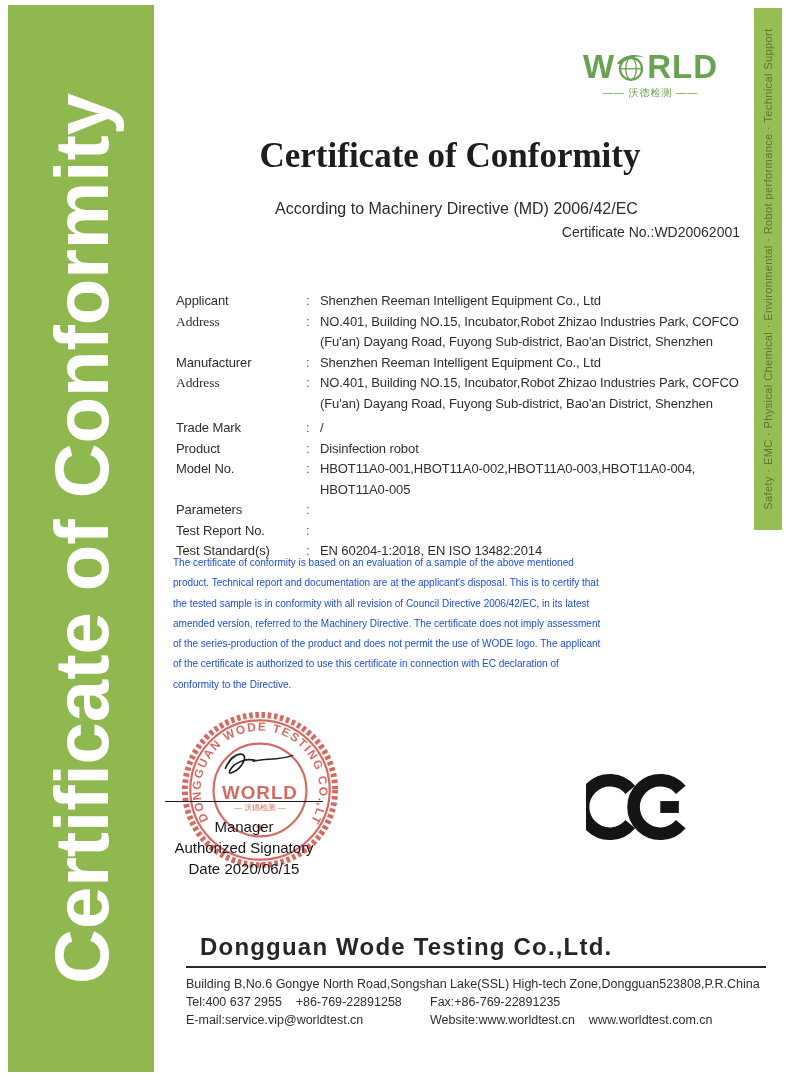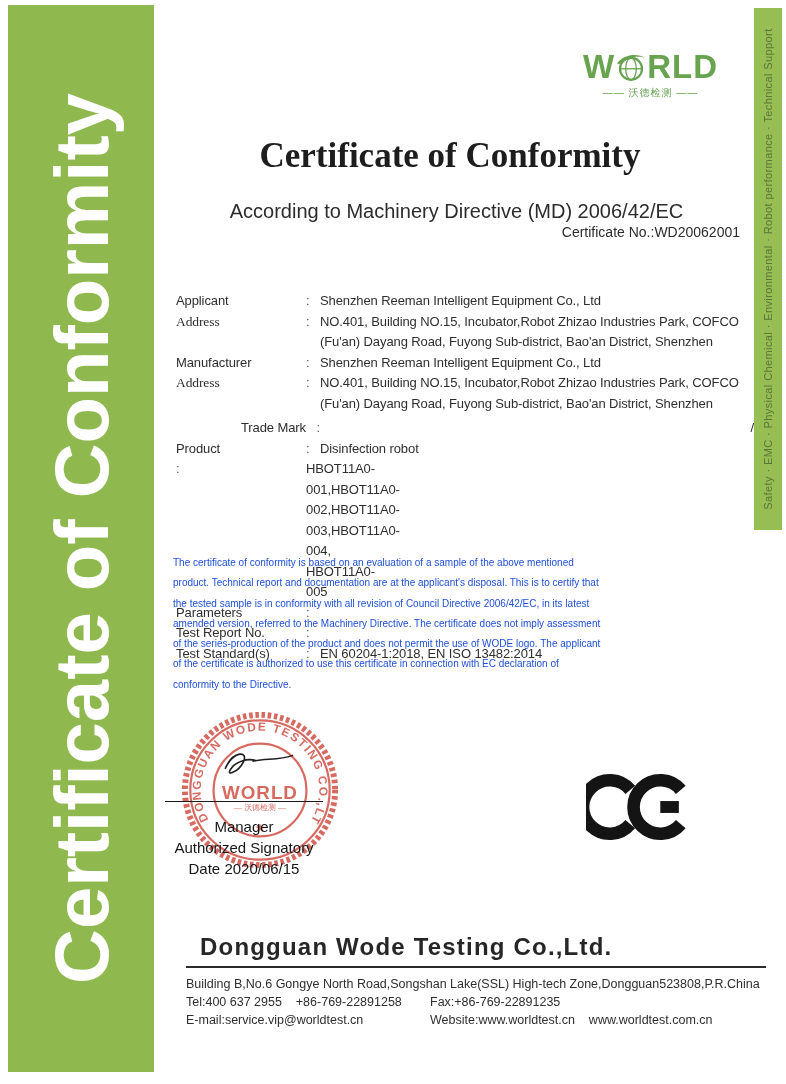--- a/index.html
+++ b/index.html
@@ -56,36 +56,36 @@
 
   
   .doc-title {
     position:absolute; left:160px; top:136px; width:580px;
     text-align:center;
     font-family:"Liberation Serif", serif;
     font-weight:bold; font-size:35px; color:#1d1d1d;
   }
   .doc-subtitle {
     position:absolute; left:173px; top:200px; width:567px;
-    text-align:center; font-size:20px; color:#2c2c2c;
+    text-align:center; font-size:16px; color:#2c2c2c;
   }
   .cert-no {
     position:absolute; left:173px; top:224px; width:567px;
     text-align:right; font-size:14px; color:#2c2c2c;
   }
 
   
   .fields {
     position:absolute; left:176px; top:263px; width:578px;
     font-size:13px; line-height:20.5px; color:#2e2e2e;
     letter-spacing:-0.1px;
     margin-top:28px;
   }
   .frow { display:grid; grid-template-columns:130px 14px 1fr; }
-  .frow.gap-above { margin-top:4px;text-align:right; }
+  .frow.gap-above { margin-top:4px; }
   .flabel.serif { font-family:"Liberation Serif", serif; font-size:13.5px; }
   .fcolon { color:#555; }
   .fvalue { white-space:pre-line; }
   .dc-icon { display:inline-block; vertical-align:middle; margin:0 4px 2px 4px; }
 
   
   .paragraph {
     position:absolute; left:173px; top:553px; width:577px;
     font-size:10px; line-height:20.3px; color:#1d4ed8;
     white-space:pre-line;
@@ -178,20 +178,21 @@
     <span class="flabel">Trade Mark</span>
     <span class="fcolon">:</span>
     <span class="fvalue">/</span>
   </div>
   <div class="frow">
     <span class="flabel">Product</span>
     <span class="fcolon">:</span>
     <span class="fvalue">Disinfection robot</span>
   </div>
   <div class="frow">
+    <span class="flabel">Model No.</span>
     <span class="fcolon">:</span>
     <span class="fvalue">HBOT11A0-001,HBOT11A0-002,HBOT11A0-003,HBOT11A0-004,
 HBOT11A0-005</span>
   </div>
   <div class="frow">
     <span class="flabel">Parameters</span>
     <span class="fcolon">:</span>
   </div>
   <div class="frow">
     <span class="flabel">Test Report No.</span>

